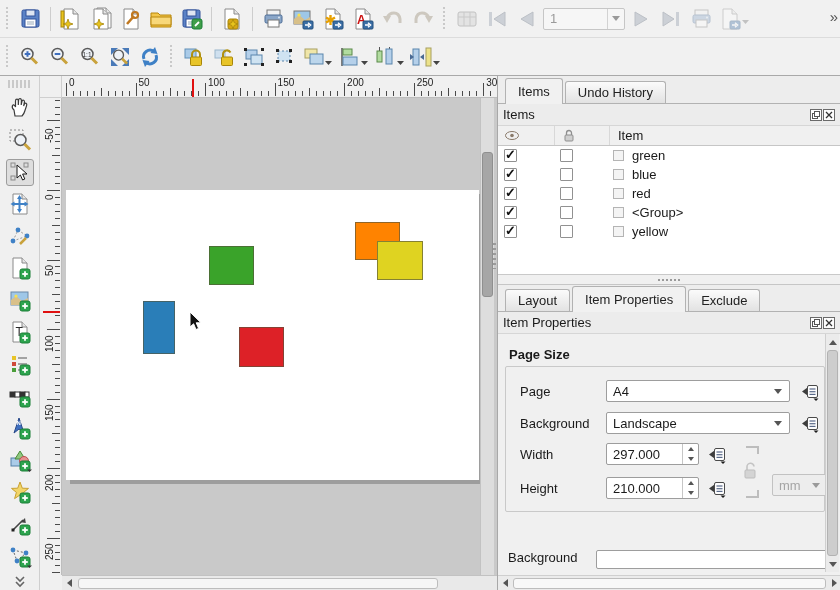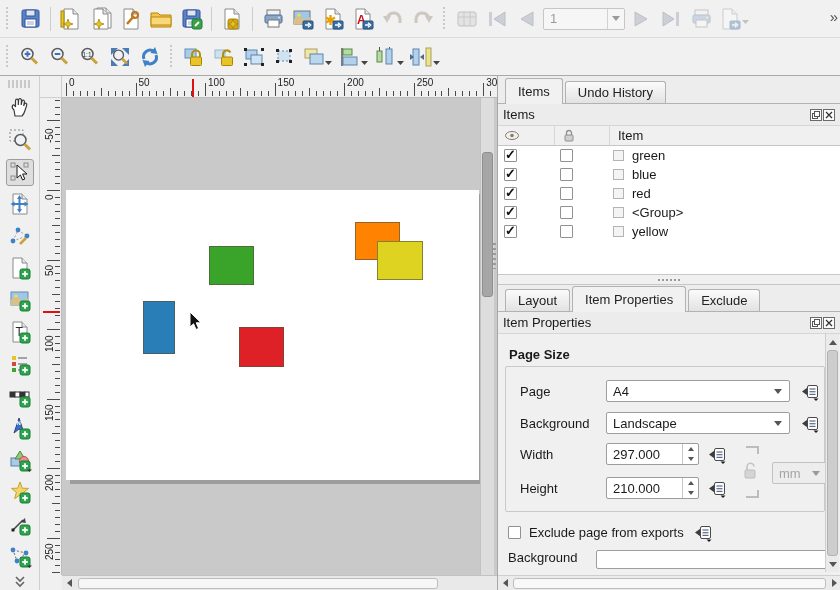--- a/index.html
+++ b/index.html
@@ -909,34 +909,25 @@
           </svg>
         </div>
 
       <svg style="position:absolute;left:245px;top:110px" width="22" height="56" viewBox="0 0 22 56">
           <path d="M3 3 H15 V10" fill="none" stroke="#bdbdbd" stroke-width="2"></path>
           <path d="M3 53 H15 V46" fill="none" stroke="#bdbdbd" stroke-width="2"></path>
           <path d="M4 26 v-3 a3.5 3.5 0 0 1 7 -0.5" fill="none" stroke="#c4c4c4" stroke-width="1.6"></path>
           <rect x="2" y="26" width="10" height="8" rx="1" fill="#d4d4d4" stroke="#bdbdbd"></rect>
         </svg>
 
-      <div class="combo disabled" style="left:274px;top:128px;width:56px">
+      <div class="combo disabled" style="left:274px;top:140px;width:56px">
         <span>mm</span>
         <span class="caret"></span>
       </div>
 
-      <div class="exclrow">
-        <span class="cb"></span>
-        <span>Exclude page from exports</span>
-        <span class="ddbtn" style="position:static">
-            <svg width="19" height="19" viewBox="0 0 19 19">
-              <use href="#d-ddov"></use>
-            </svg>
-          </span>
-      </div>
 
       <div class="bgrow">
         <span>Background</span>
       </div>
       <div class="colorbtn"></div>
 
       <div class="pvs">
         <div class="up">
             <span class="tri-u"></span>
           </div>

